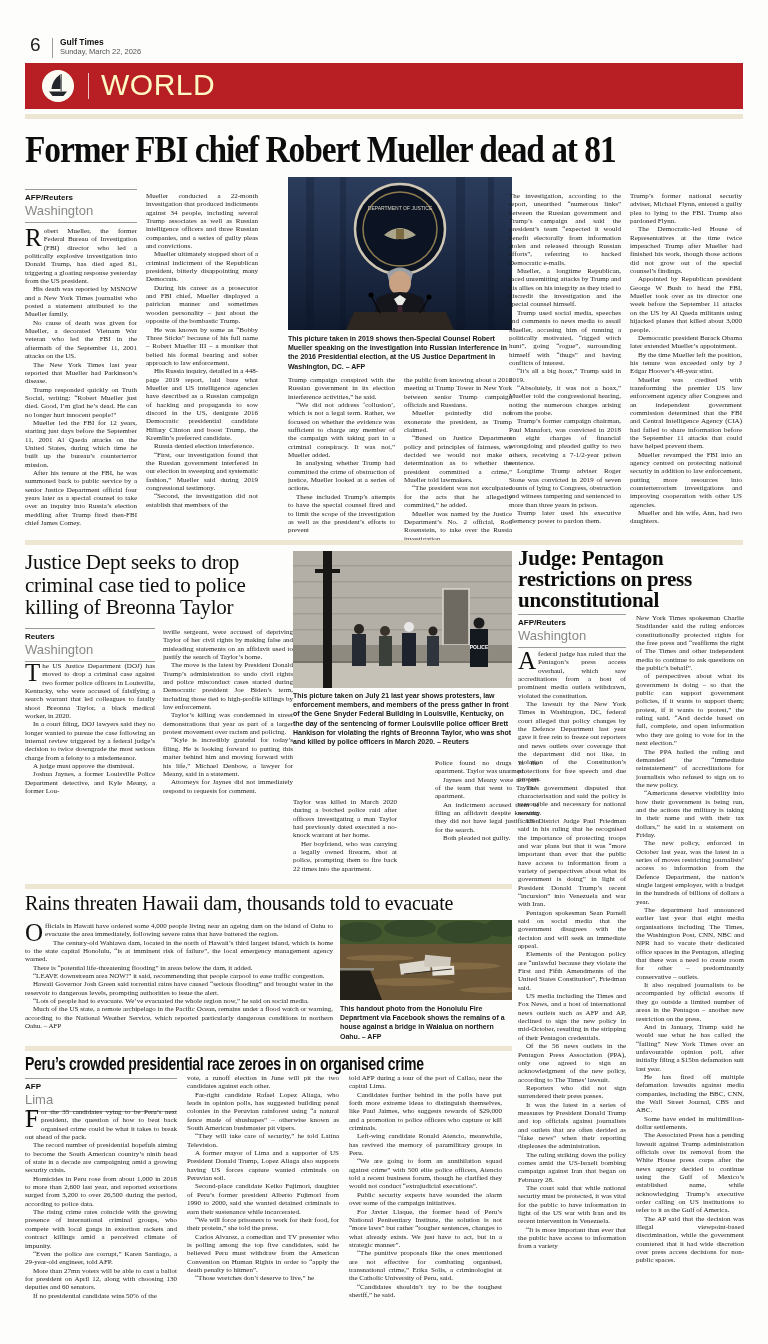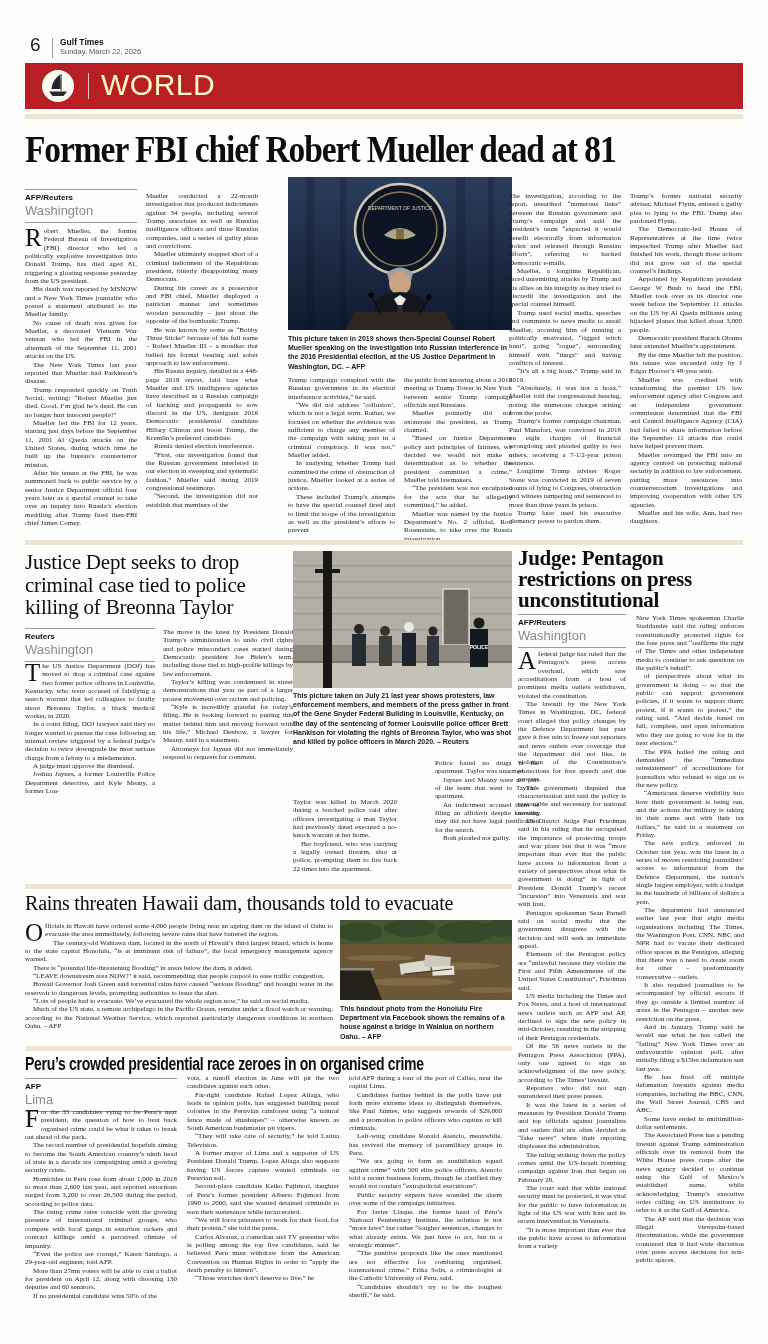--- a/index.html
+++ b/index.html
@@ -219,20 +219,21 @@
   </div>
   <div class="abs caption" style="left:293px; top:691px; width:219px;">This picture taken on July 21 last year shows protesters, law enforcement members, and members of the press gather in front of the Gene Snyder Federal Building in Louisville, Kentucky, on the day of the sentencing of former Louisville police officer Brett Hankison for violating the rights of Breonna Taylor, who was shot and killed by police officers in March 2020. – Reuters</div>
 
   <div class="abs col dropcap" style="left:25px;  top:662px; width:130px; height:220px;">
       <p class="para">The US Justice Department (DOJ) has moved to drop a criminal case against two former police officers in Louisville, Kentucky, who were accused of falsifying a search warrant that led colleagues to fatally shoot Breonna Taylor, a black medical worker, in 2020.</p>
       <p class="para">In a court filing, DOJ lawyers said they no longer wanted to pursue the case following an internal review triggered by a federal judge’s decision to twice downgrade the most serious charge from a felony to a misdemeanor.</p>
       <p class="para">A judge must approve the dismissal.</p>
       <p class="para">Joshua Jaynes, a former Louisville Police Department detective, and Kyle Meany, a former Lou-</p>
     </div>
   <div class="abs col" style="left:163px; top:628px; width:130px; height:254px;">
+      <p class="para">isville sergeant, were accused of depriving Taylor of her civil rights by making false and misleading statements on an affidavit used to justify the search of Taylor’s home.</p>
       <p class="para">The move is the latest by President Donald Trump’s administration to undo civil rights and police misconduct cases started during Democratic president Joe Biden’s term, including those tied to high-profile killings by law enforcement.</p>
       <p class="para">Taylor’s killing was condemned in street demonstrations that year as part of a larger protest movement over racism and policing.</p>
       <p class="para">“Kyle is incredibly grateful for today’s filing. He is looking forward to putting this matter behind him and moving forward with his life,” Michael Denbow, a lawyer for Meany, said in a statement.</p>
       <p class="para">Attorneys for Jaynes did not immediately respond to requests for comment.</p>
     </div>
   <div class="abs col" style="left:293px; top:798px; width:104px; height:123px;">
       <p class="para">Taylor was killed in March 2020 during a botched police raid after officers investigating a man Taylor had previously dated executed a no-knock warrant at her home.</p>
       <p class="para">Her boyfriend, who was carrying a legally owned firearm, shot at police, prompting them to fire back 22 times into the apartment.</p>
     </div>
   <div class="abs col" style="left:408px; top:759px; width:104px; height:123px;margin-left:27px;">

